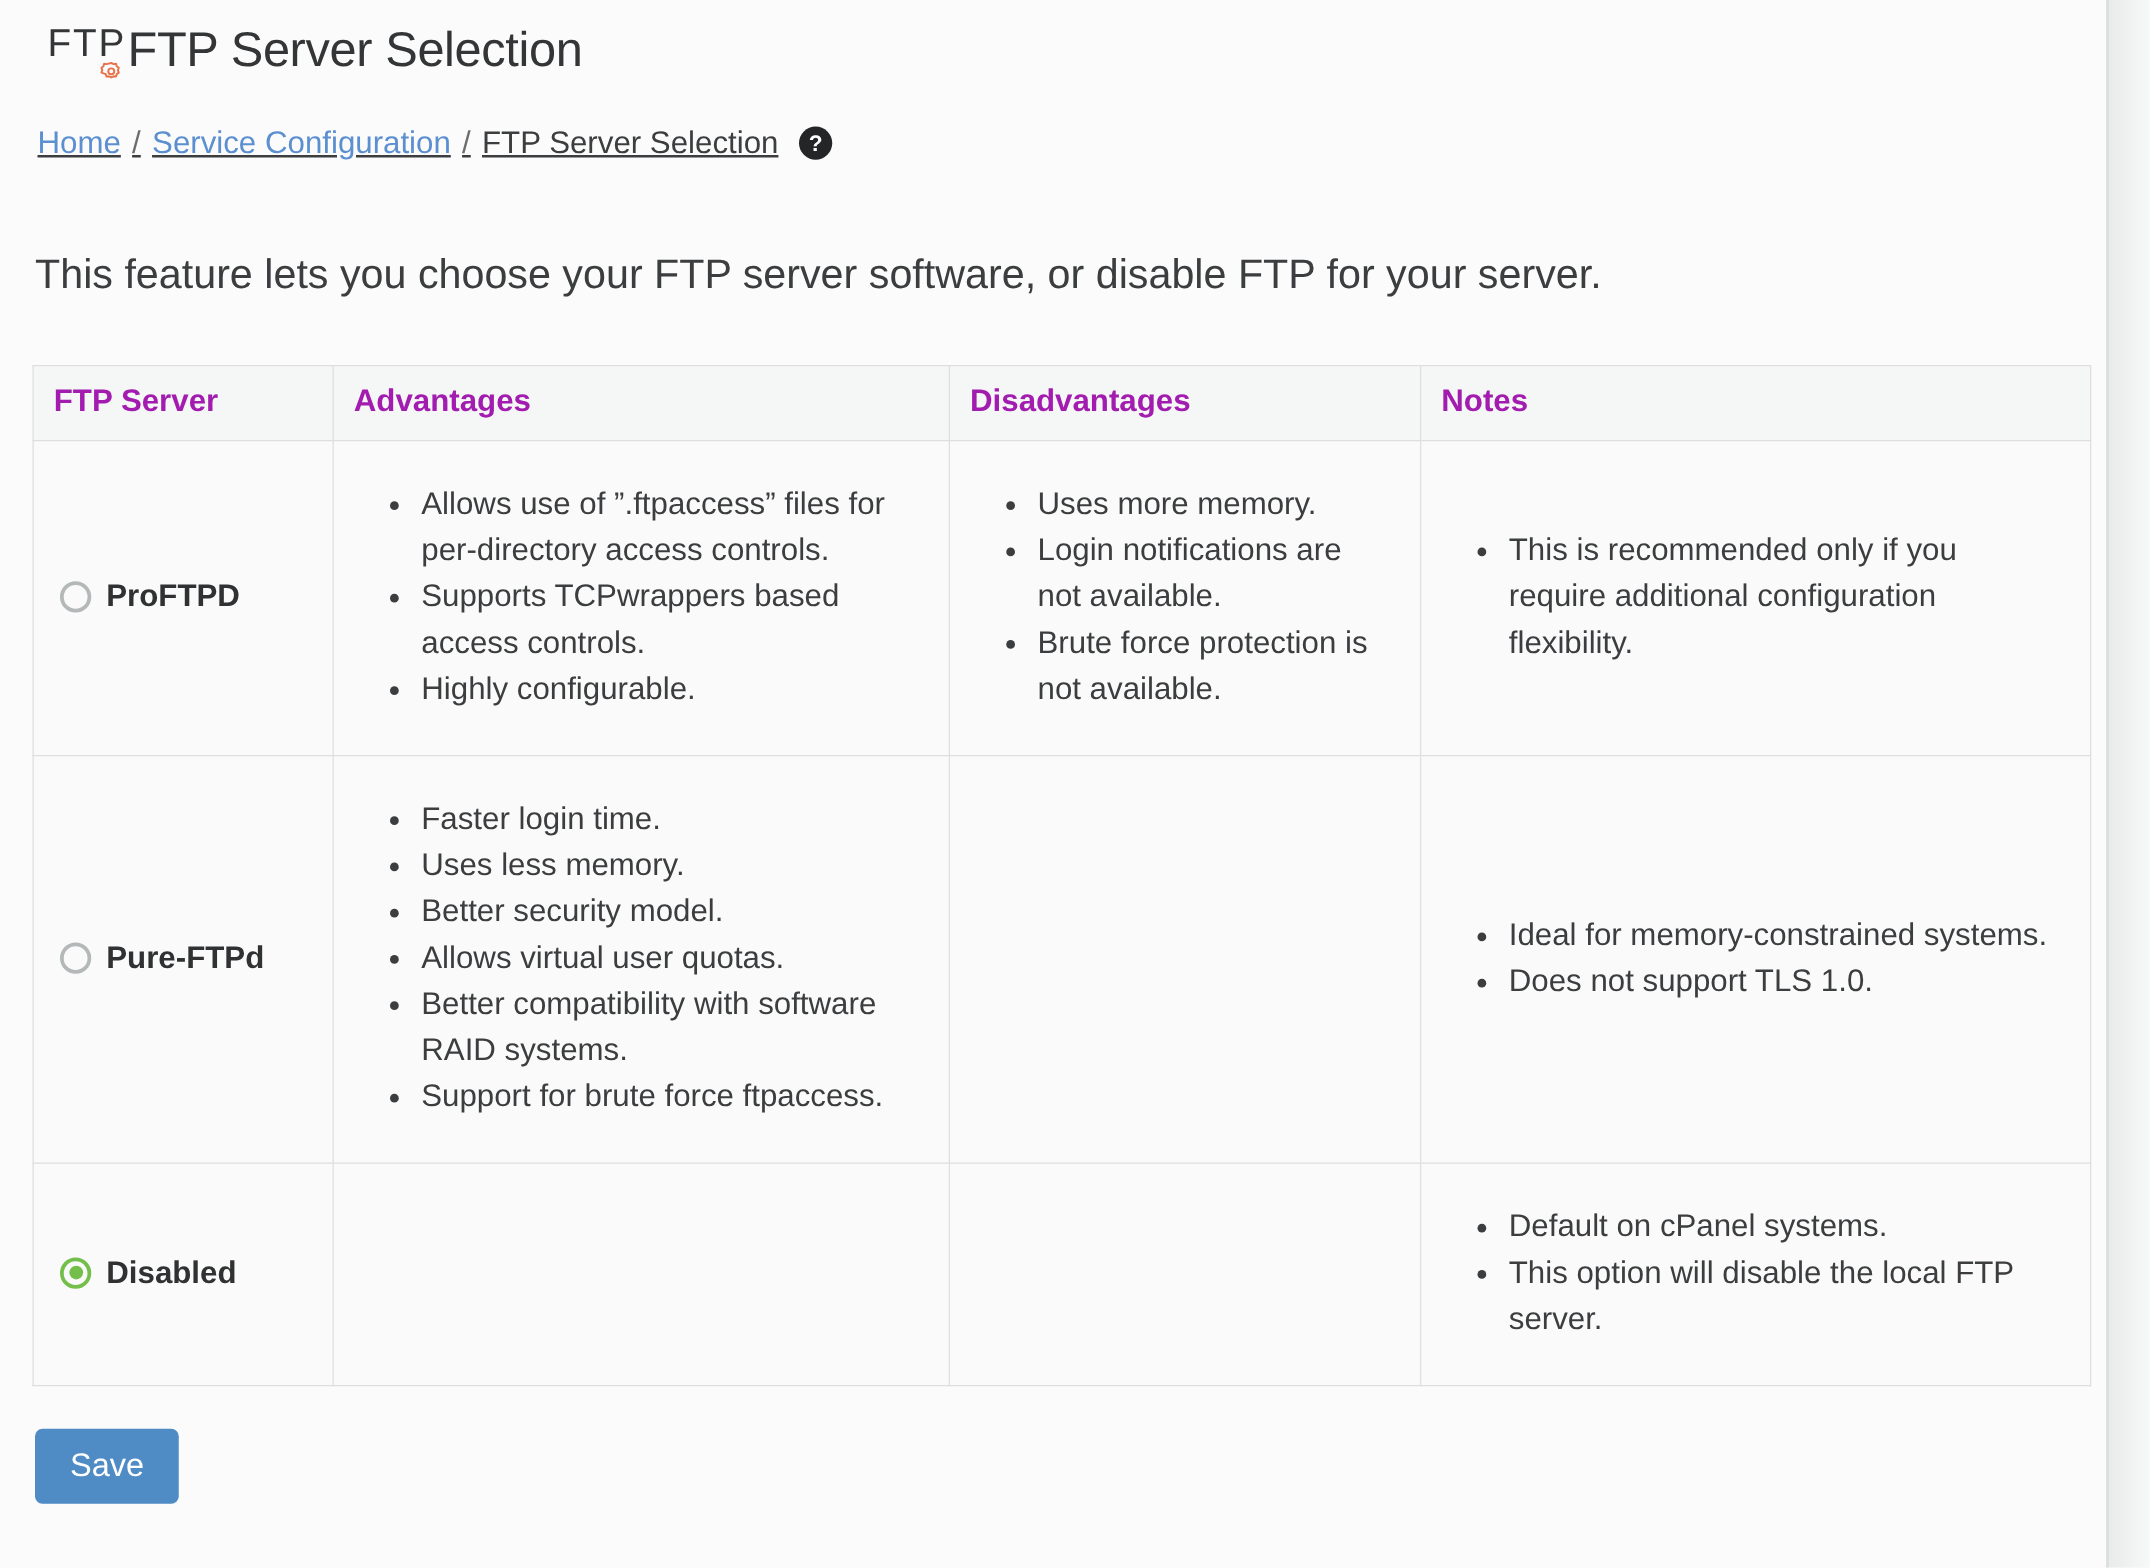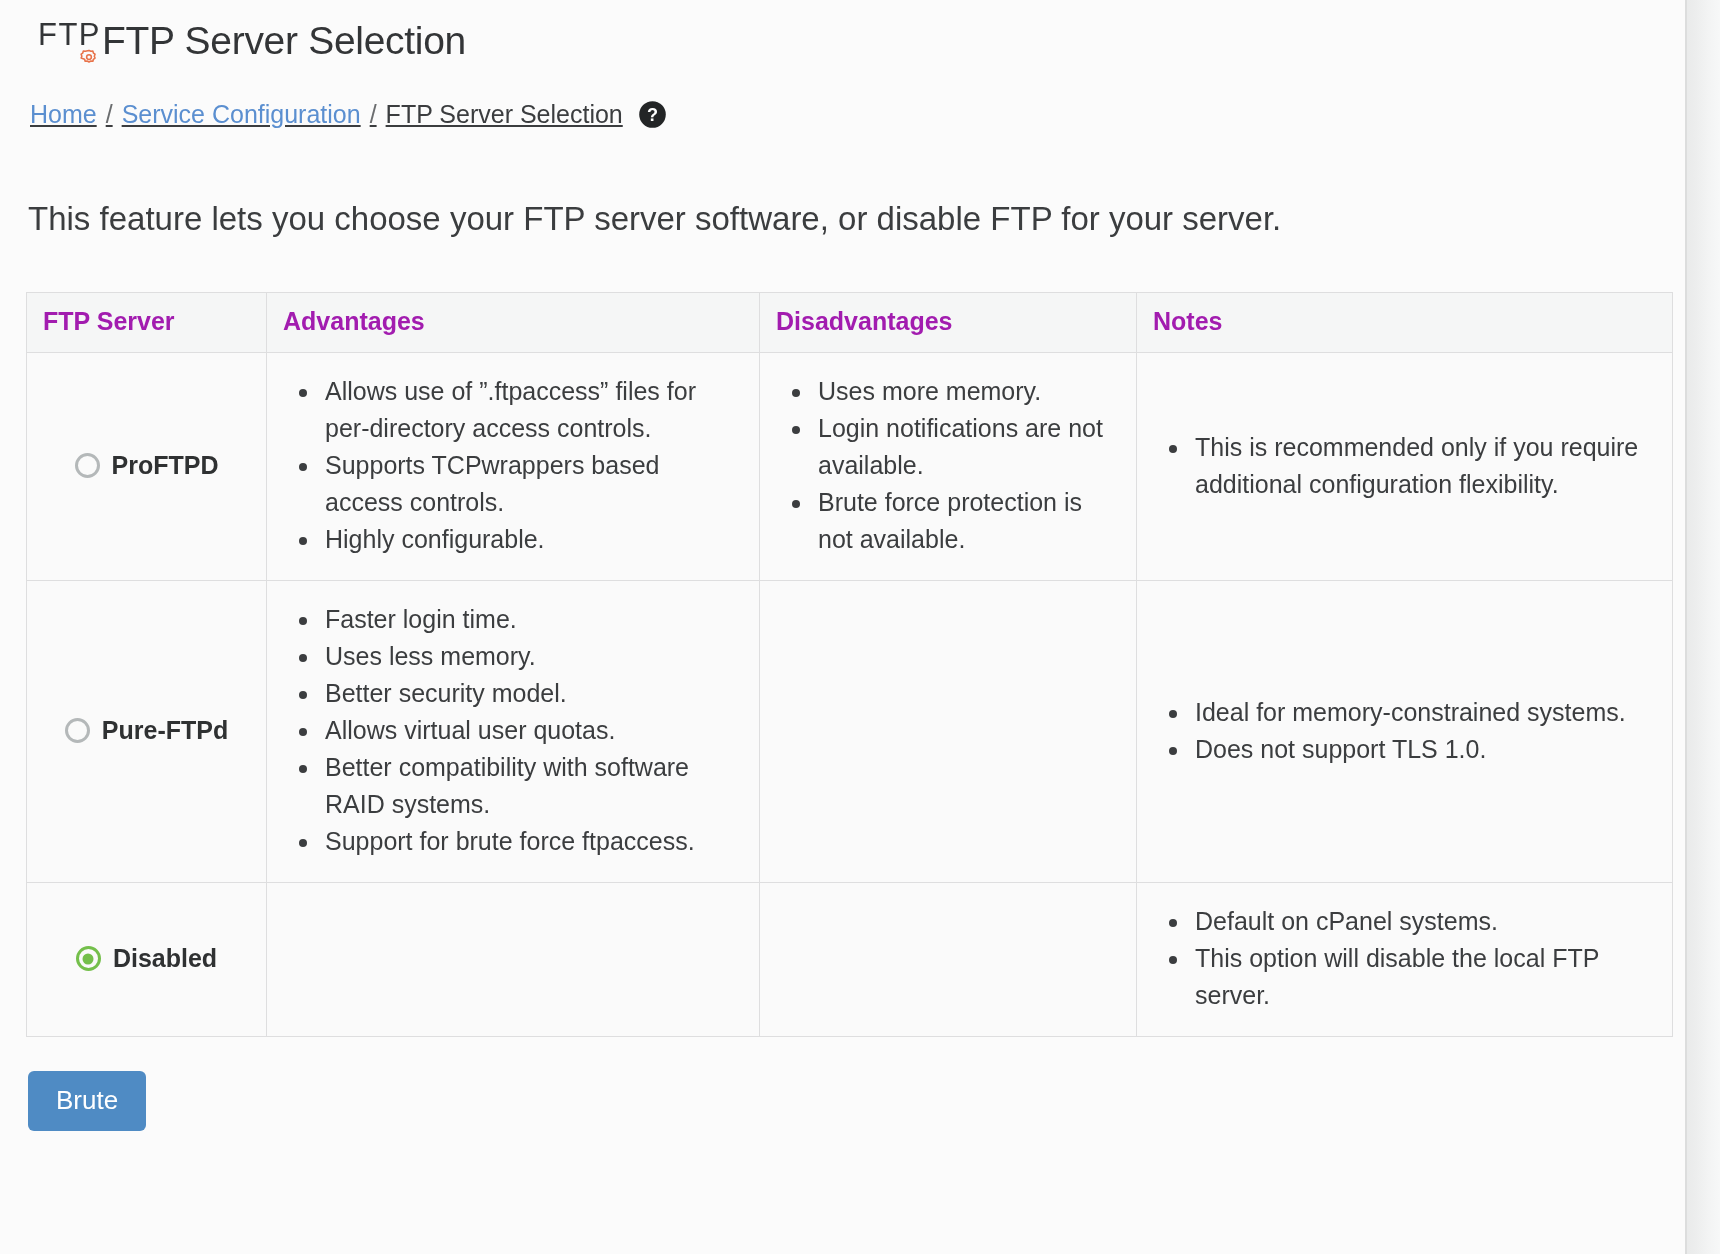--- a/index.html
+++ b/index.html
@@ -138,21 +138,21 @@
     padding: 14px 16px 16px 16px;
     height: 52px;
     box-sizing: border-box;
   }
   col.c-server   { width: 240px; }
   col.c-adv      { width: 493px; }
   col.c-dis      { width: 377px; }
   col.c-notes    { width: 536px; }
 
   td.server-cell {
-    text-align: center;
+    text-align: left;
     padding: 10px 21px;
     text-decoration: underline;
   }
   .radio-label {
     display: inline-flex;
     align-items: center;
     gap: 12px;
     font-size: 25px;
     font-weight: bold;
     color: #2f3132;
@@ -178,21 +178,21 @@
     transform: translate(-50%, -50%);
     width: 11px; height: 11px;
     border-radius: 50%;
     background: #74bf4b;
   }
 
   td.list-cell {
     padding: 20px 18px 22px 18px;
   }
   td.list-cell ul {
-    margin: 0;
+    margin: 12px;
     padding-left: 36px;
     list-style: disc outside;
   }
   td.list-cell li {
     font-size: 25px;
     line-height: 1.48;
     color: #3b3d3f;
     margin: 0;
     padding-left: 4px;
   }
@@ -323,20 +323,20 @@
                 <li>Default on cPanel systems.</li>
                 <li>This option will disable the local FTP server.</li>
               </ul>
             </td>
           </tr>
         </tbody>
     </table>
   </div>
 
   <div class="footer">
-    <button class="save-button">Brute</button>
+    <button class="save-button">Save</button>
   </div>
 
 </div>
 
 <div class="right-edge">
   <div class="edge-line"></div>
 </div>
 
 </body></html>

